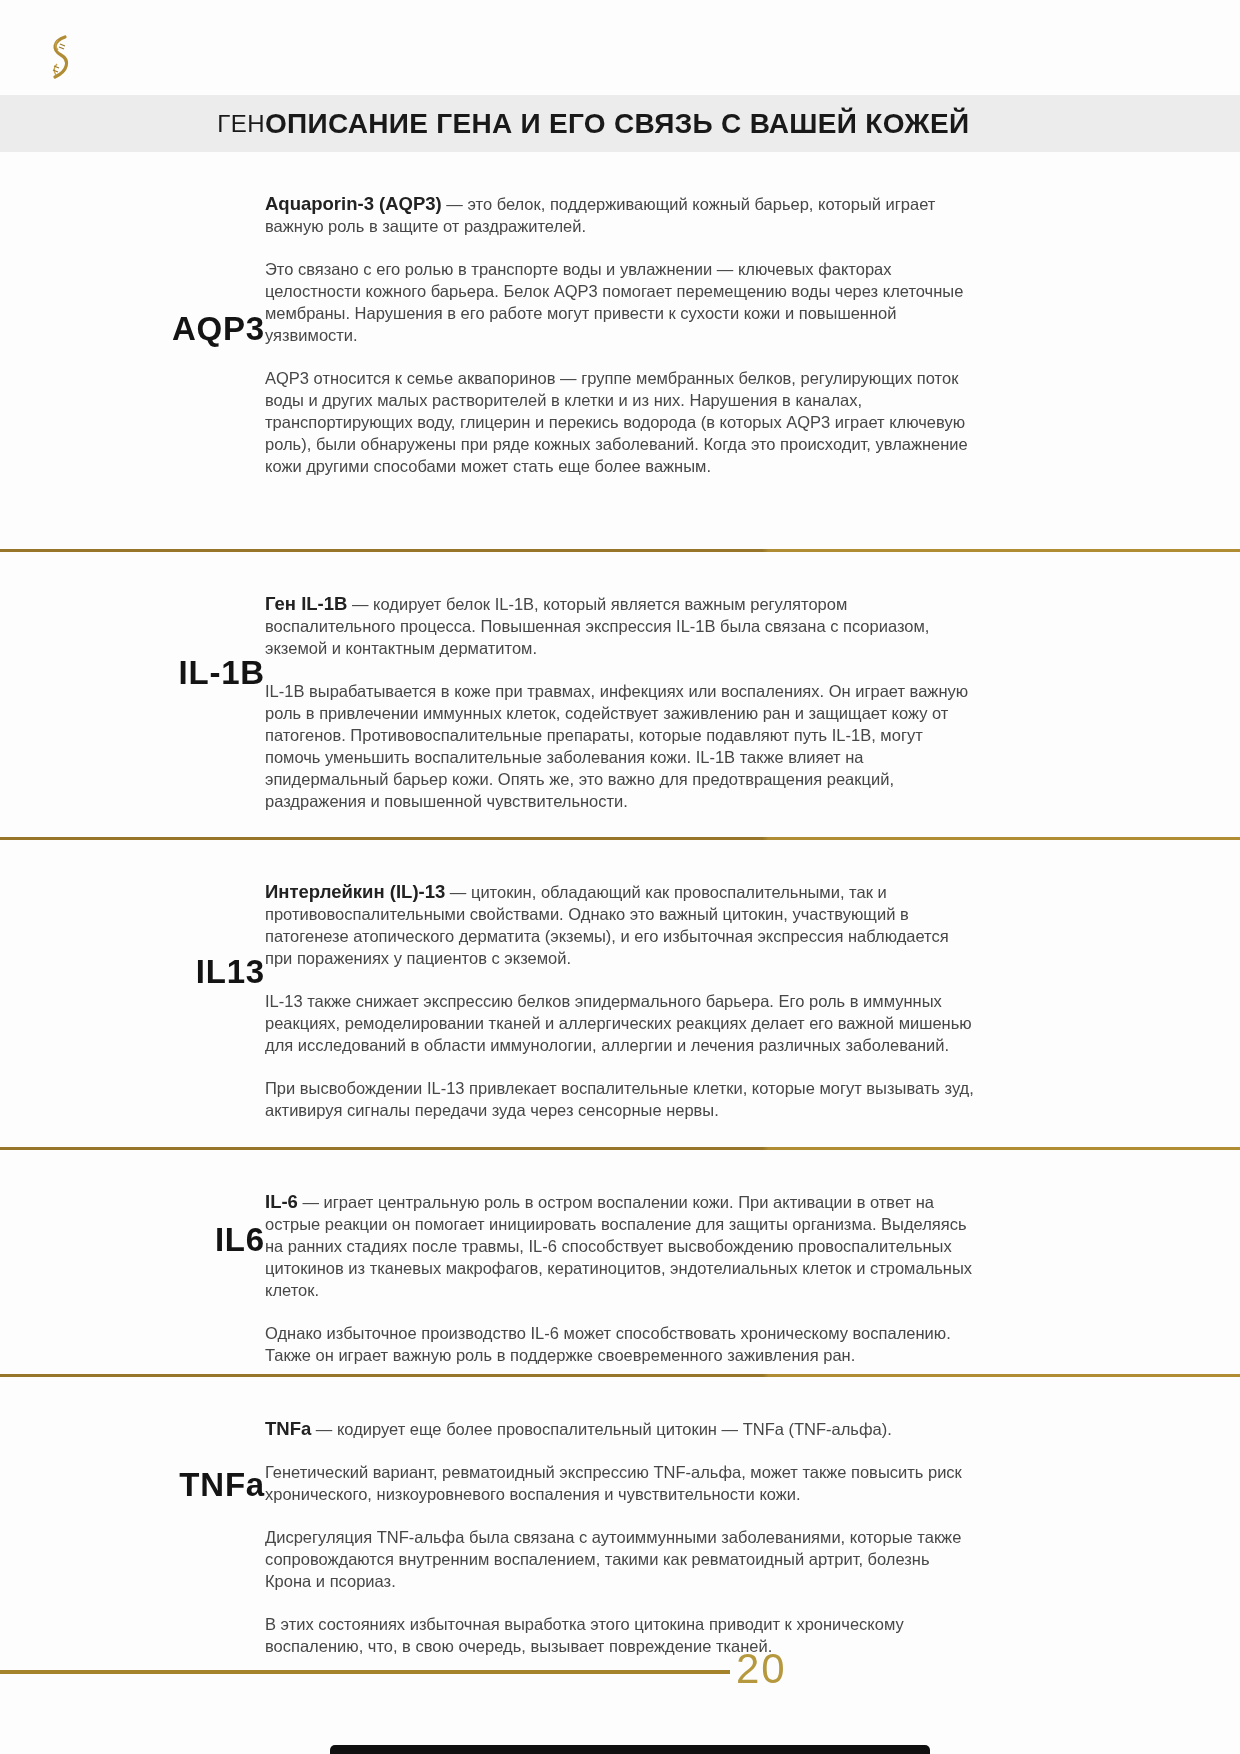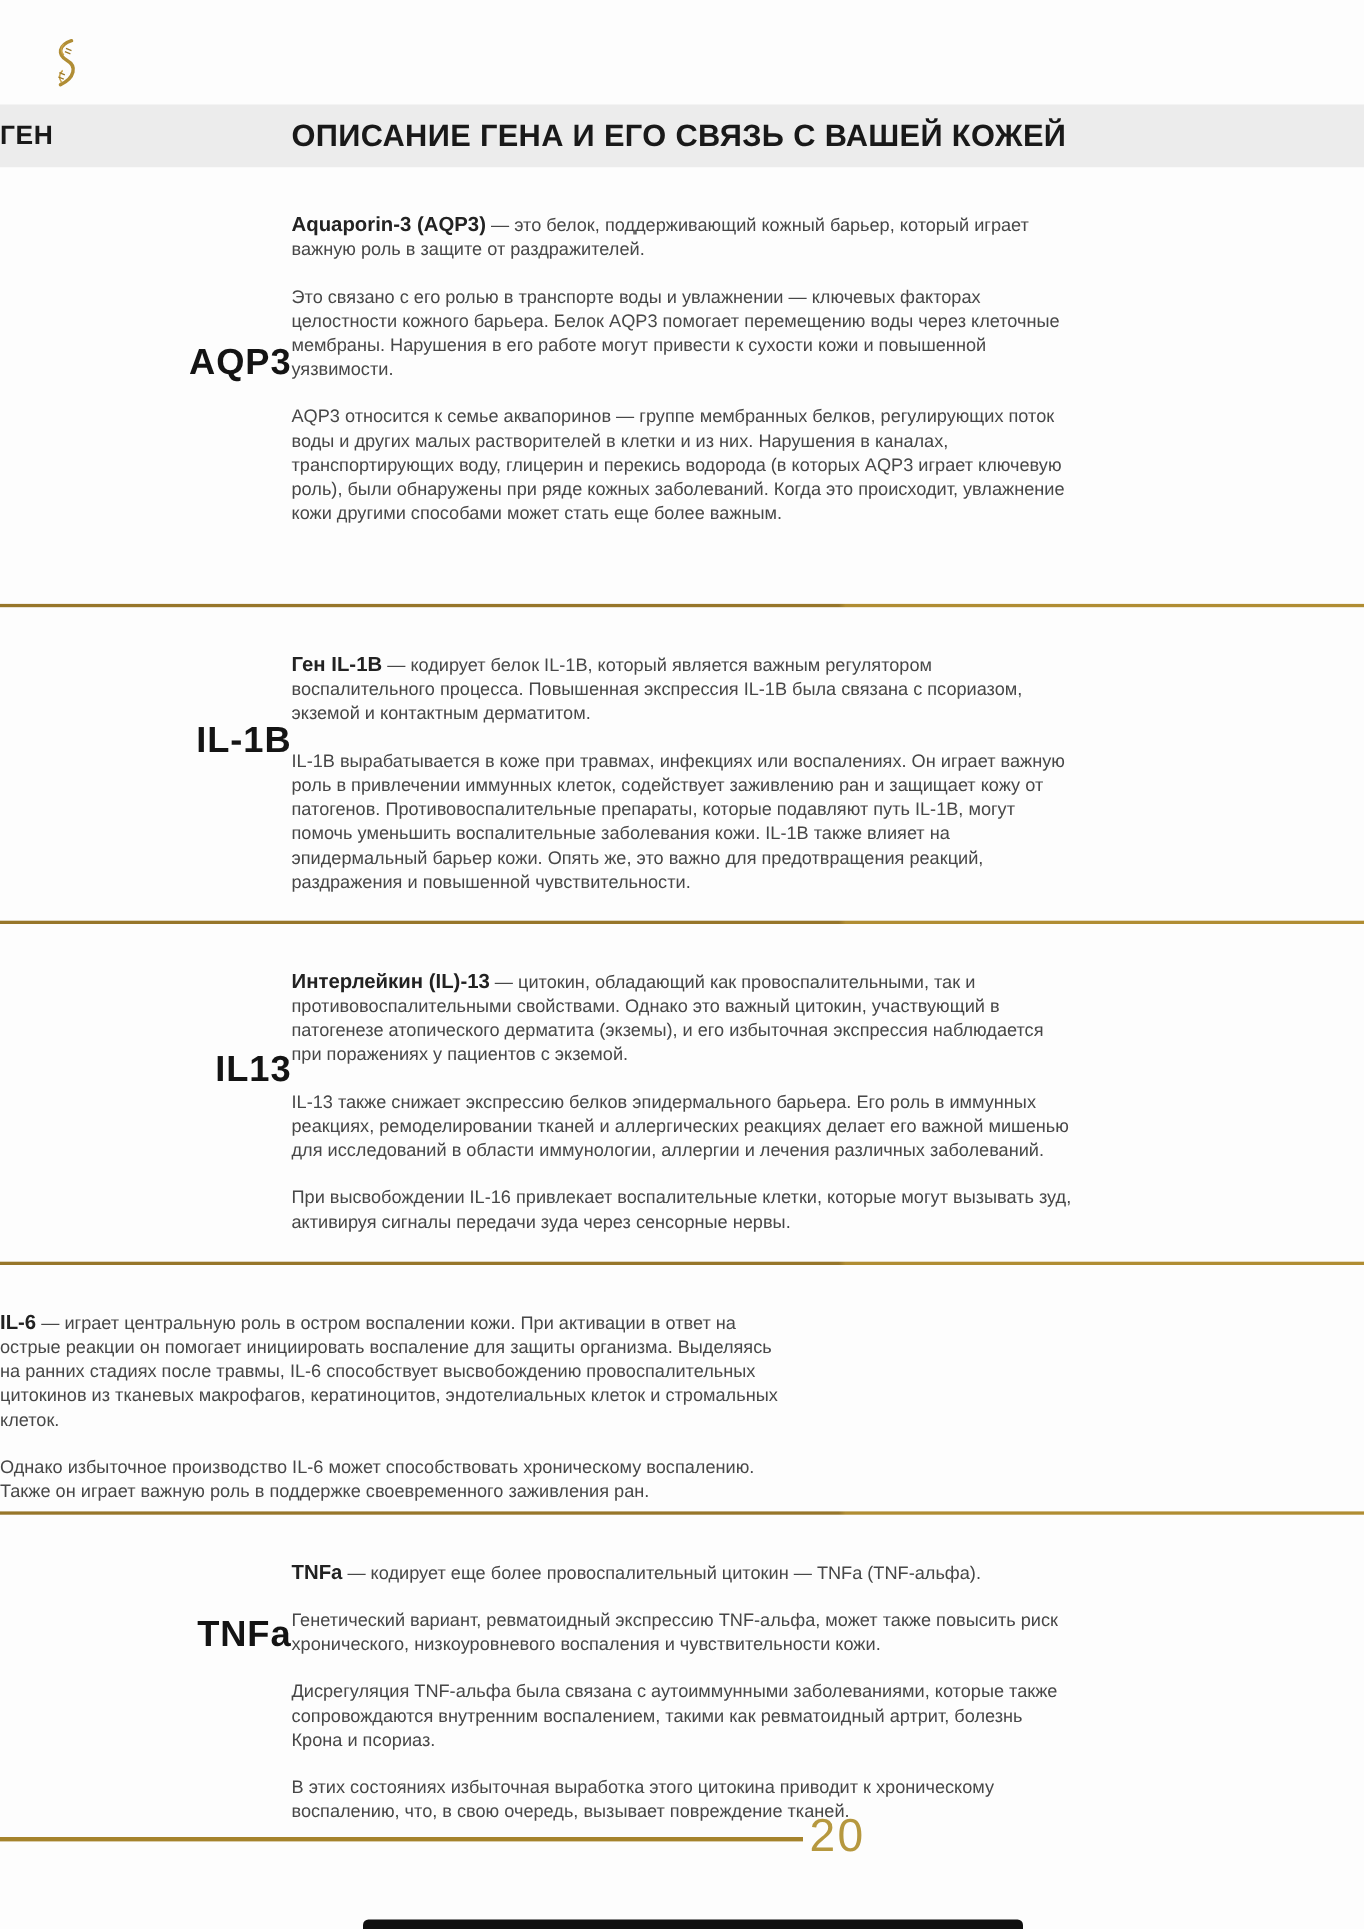--- a/index.html
+++ b/index.html
@@ -10,22 +10,22 @@
     color:#474747;
     position:relative;
     overflow:hidden;
   }
   .logo{position:absolute;top:34px;left:44px;width:30px;height:48px;}
   .header-bar{
     position:absolute;top:95px;left:0;width:1240px;height:57px;
     background:#ececec;display:flex;align-items:center;
   }
   .header-gene-col{
-    width:265px;text-align:left;
-    font-size:24px;font-weight:bold;color:#191919;letter-spacing:0.5px;
+    width:265px;text-align:right;
+    font-size:24px;font-weight:normal;color:#191919;letter-spacing:0.5px;
   }
   .header-desc-col{
     flex:1;font-size:28px;font-weight:bold;color:#191919;letter-spacing:0.3px;
   }
   .table{position:absolute;top:152px;left:0;width:1240px;}
   .section{display:flex;box-sizing:border-box;}
   .sec-aqp3{height:397px;}
   .sec-il1b{height:285px;}
   .sec-il13{height:307px;}
   .sec-il6{height:224px;}
@@ -103,26 +103,29 @@
   </div>
   <div class="divider"></div>
 
   <div class="section sec-il13">
     <div class="gene-col">
       <span class="gene-label">IL13</span>
     </div>
     <div class="desc-col">
       <p><span class="lead">Интерлейкин (IL)-13</span><span> — цитокин, обладающий как провоспалительными, так и противовоспалительными свойствами. Однако это важный цитокин, участвующий в патогенезе атопического дерматита (экземы), и его избыточная экспрессия наблюдается при поражениях у пациентов с экземой.</span></p>
       <p><span>IL-13 также снижает экспрессию белков эпидермального барьера. Его роль в иммунных реакциях, ремоделировании тканей и аллергических реакциях делает его важной мишенью для исследований в области иммунологии, аллергии и лечения различных заболеваний.</span></p>
-      <p><span>При высвобождении IL-16 привлекает воспалительные клетки, которые могут вызывать зуд, активируя сигналы передачи зуда через сенсорные нервы.</span></p>
+      <p><span>При высвобождении IL-13 привлекает воспалительные клетки, которые могут вызывать зуд, активируя сигналы передачи зуда через сенсорные нервы.</span></p>
     </div>
   </div>
   <div class="divider"></div>
 
   <div class="section sec-il6">
+    <div class="gene-col">
+      <span class="gene-label">IL6</span>
+    </div>
     <div class="desc-col">
       <p><span class="lead">IL-6</span><span> — играет центральную роль в остром воспалении кожи. При активации в ответ на острые реакции он помогает инициировать воспаление для защиты организма. Выделяясь на ранних стадиях после травмы, IL-6 способствует высвобождению провоспалительных цитокинов из тканевых макрофагов, кератиноцитов, эндотелиальных клеток и стромальных клеток.</span></p>
       <p><span>Однако избыточное производство IL-6 может способствовать хроническому воспалению. Также он играет важную роль в поддержке своевременного заживления ран.</span></p>
     </div>
   </div>
   <div class="divider"></div>
 
   <div class="section sec-tnfa">
     <div class="gene-col">
       <span class="gene-label">TNFa</span>

